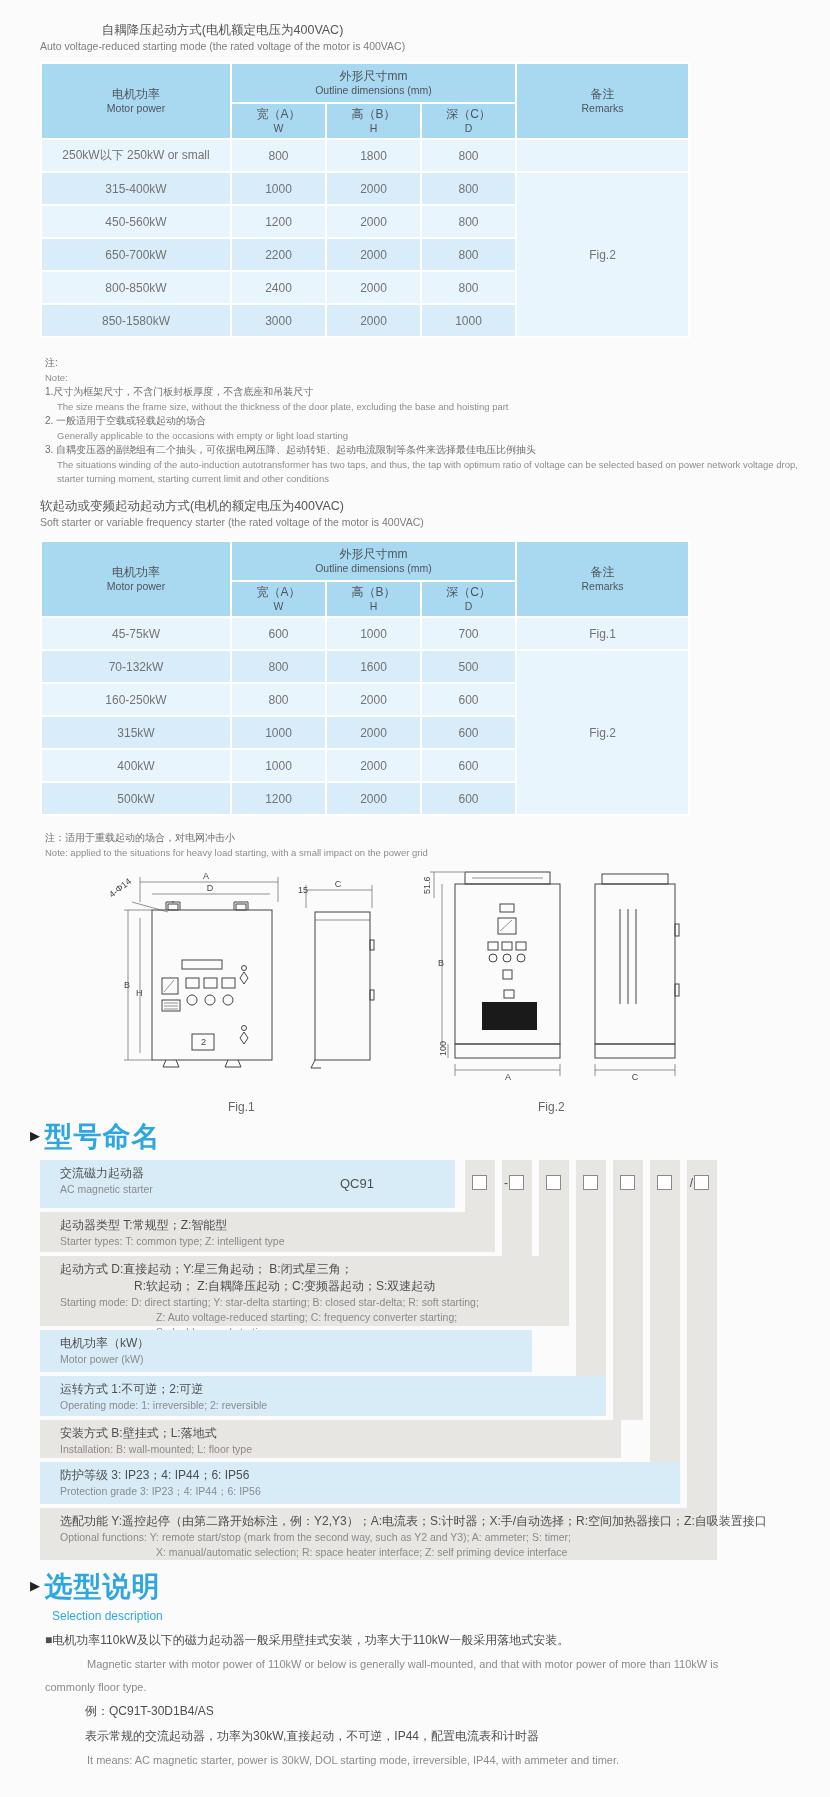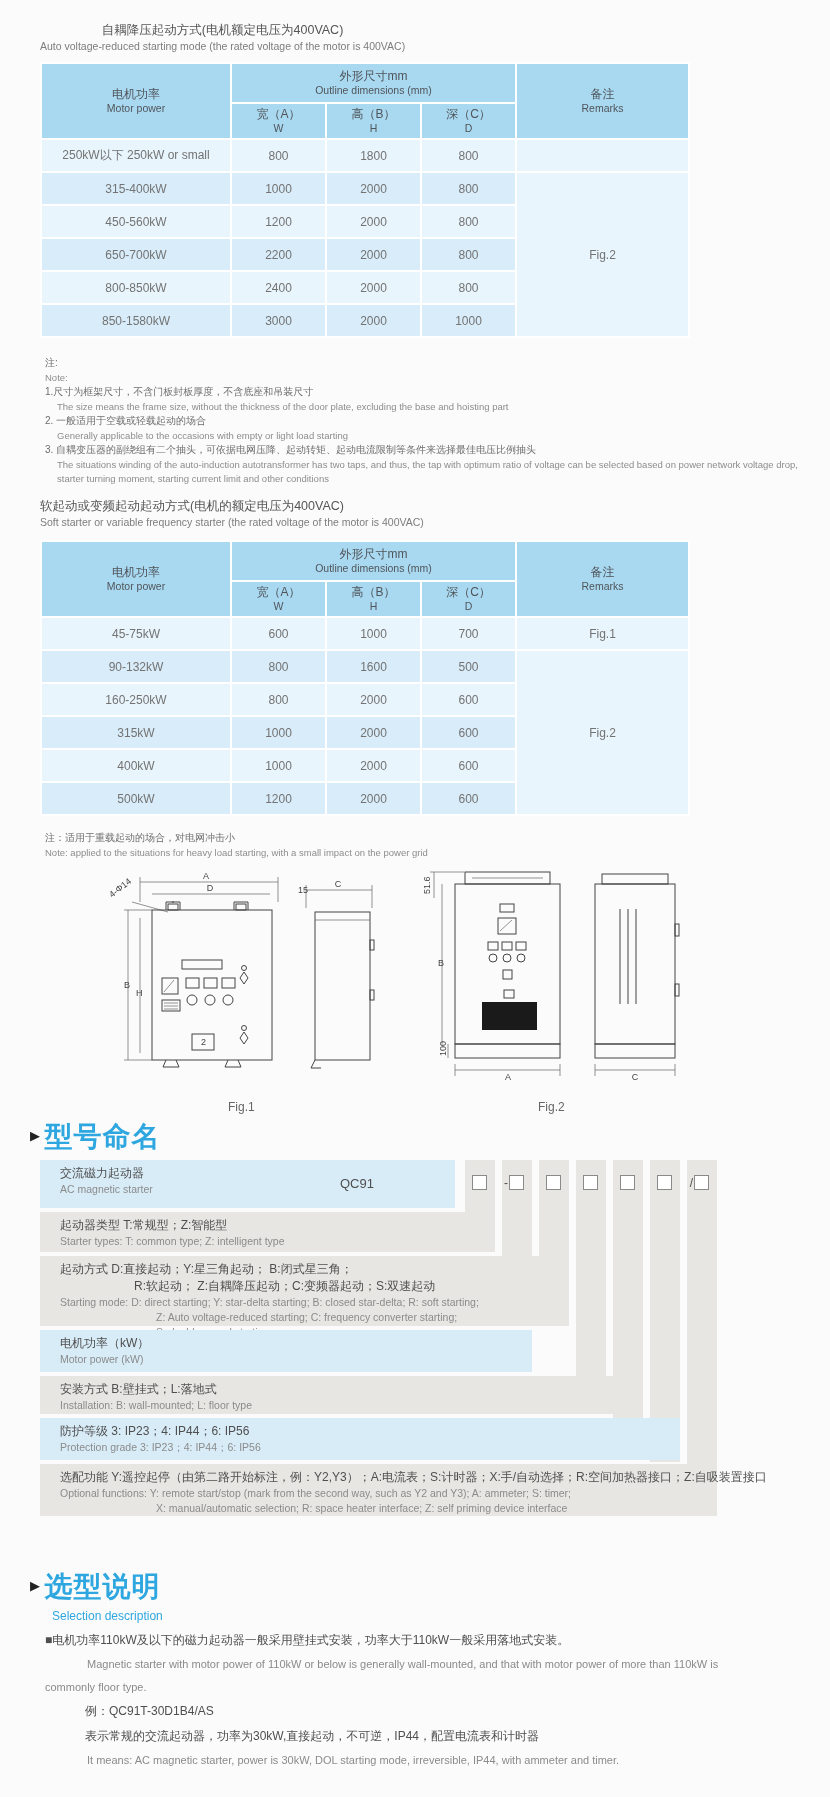--- a/index.html
+++ b/index.html
@@ -215,21 +215,21 @@
           </td>
     </tr>
     <tr class="body">
       <td class="r-a">45-75kW</td>
       <td class="r-a">600</td>
       <td class="r-a">1000</td>
       <td class="r-a">700</td>
       <td class="r-a">Fig.1</td>
     </tr>
     <tr class="body">
-      <td class="r-b">90-132kW</td>
+      <td class="r-b">70-132kW</td>
       <td class="r-b">800</td>
       <td class="r-b">1600</td>
       <td class="r-b">500</td>
       <td class="r-a" rowspan="5">Fig.2</td>
     </tr>
     <tr class="body">
       <td class="r-a">160-250kW</td>
       <td class="r-a">800</td>
       <td class="r-a">2000</td>
       <td class="r-a">600</td>
@@ -431,20 +431,24 @@
       <div class="cn">起动方式 D:直接起动；Y:星三角起动；  B:闭式星三角；</div>
       <div class="cn ind">R:软起动；  Z:自耦降压起动；C:变频器起动；S:双速起动</div>
       <div class="en">Starting mode: D: direct starting; Y: star-delta starting; B: closed star-delta; R: soft starting;</div>
       <div class="en ind2">Z: Auto voltage-reduced starting; C: frequency converter starting;</div>
       <div class="en ind2">S: double speed starting</div>
     </div>
     <div class="m-row bg-blue r3">
       <div class="cn">电机功率（kW）</div>
       <div class="en">Motor power (kW)</div>
     </div>
+    <div class="m-row bg-blue r5">
+      <div class="cn">运转方式 1:不可逆；2:可逆</div>
+      <div class="en">Operating mode: 1: irreversible; 2: reversible</div>
+    </div>
     <div class="m-row bg-gray r6">
       <div class="cn">安装方式 B:壁挂式；L:落地式</div>
       <div class="en">Installation: B: wall-mounted;  L: floor type</div>
     </div>
     <div class="m-row bg-blue r7">
       <div class="cn">防护等级 3: IP23；4: IP44；6: IP56</div>
       <div class="en">Protection grade  3: IP23；4: IP44；6: IP56</div>
     </div>
     <div class="m-row bg-gray r8">
       <div class="cn">选配功能 Y:遥控起停（由第二路开始标注，例：Y2,Y3）；A:电流表；S:计时器；X:手/自动选择；R:空间加热器接口；Z:自吸装置接口</div>

